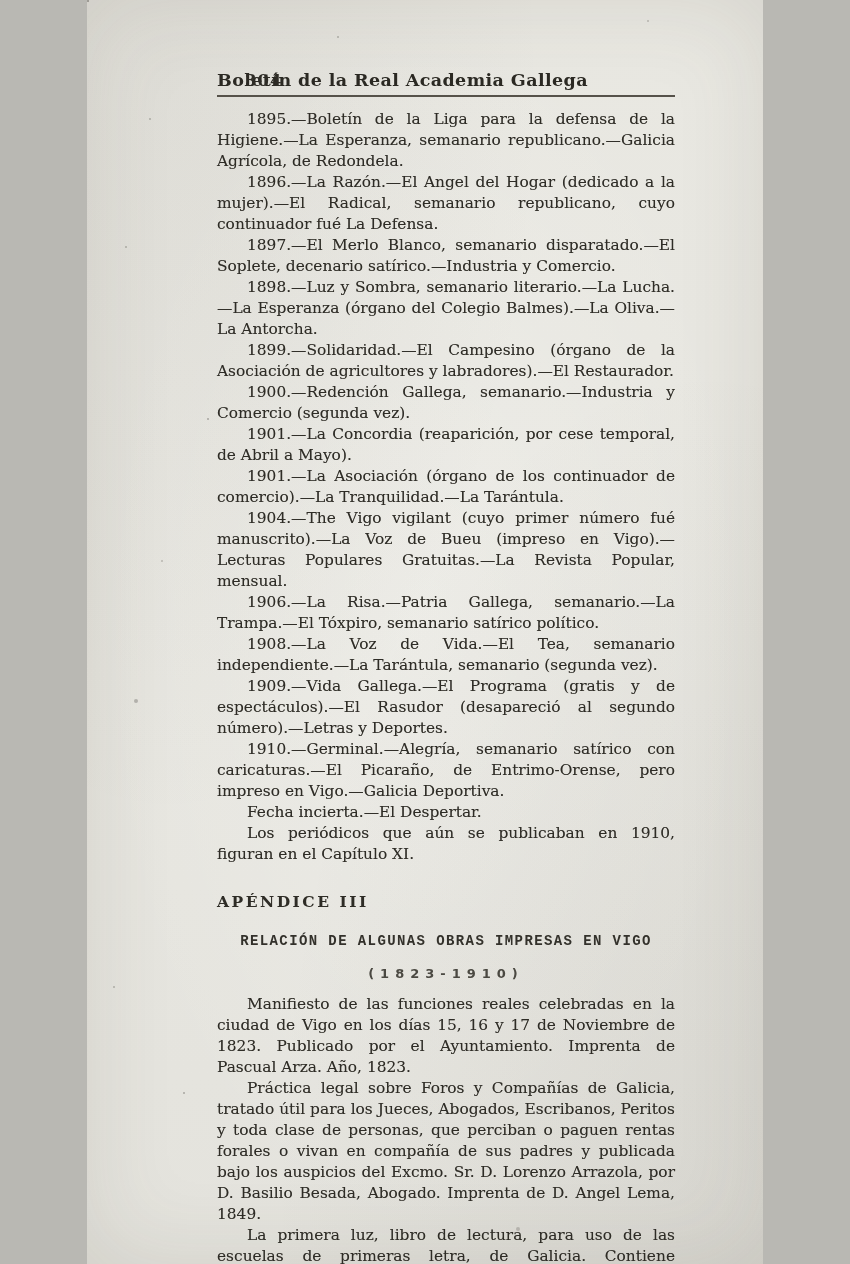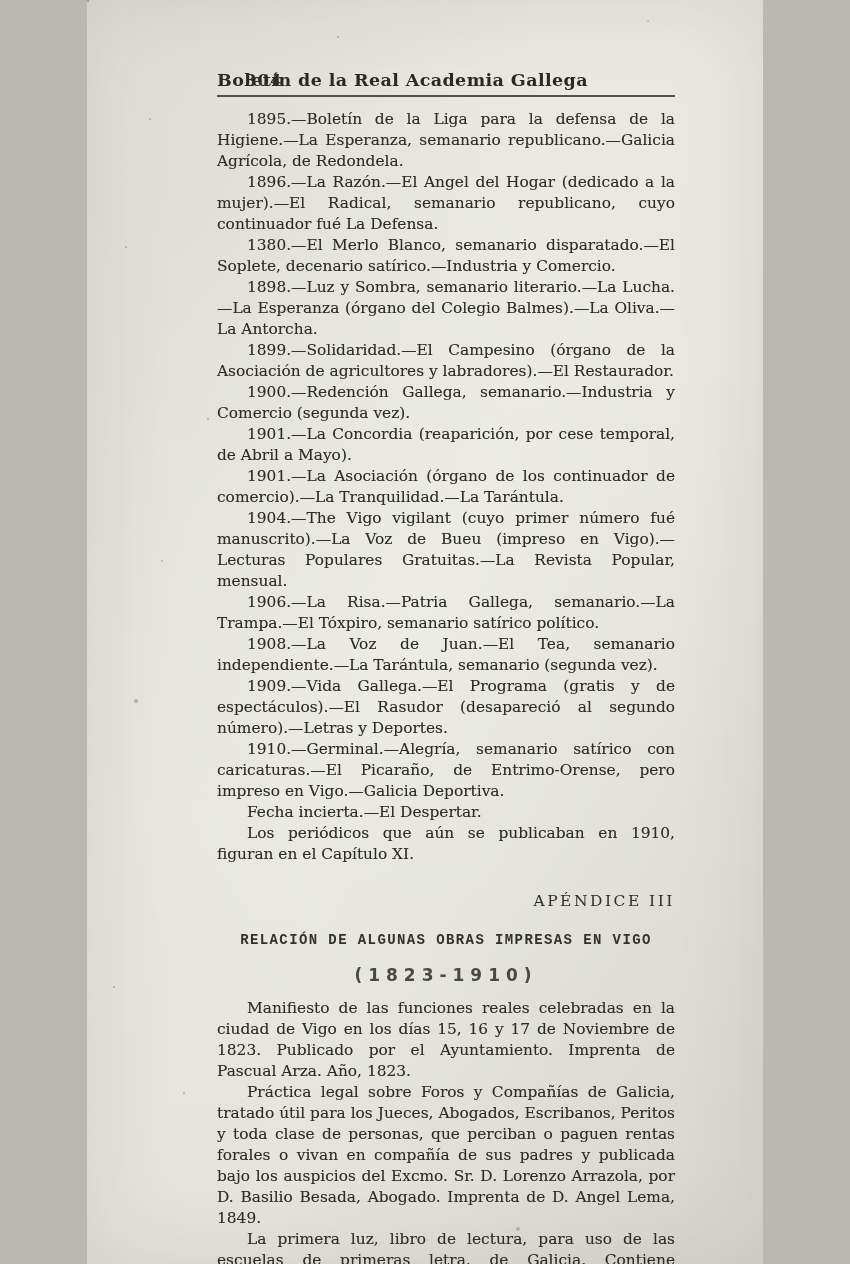--- a/index.html
+++ b/index.html
@@ -45,40 +45,40 @@
   .para {
     margin: 0;
     font-size: 15.4px;
     line-height: 21px;
     text-align: justify;
     text-indent: 30px;
     text-shadow: 0 0 0.5px rgba(40,38,32,0.35);
   }
   .it { }
   .apendice {
-    text-align: right;
+    text-align: left;
     font-size: 15.5px;
-    font-weight: 400;
+    font-weight: 700;
     letter-spacing: 2.5px;
     margin: 27px 0 0 0;
     color: #2e2c26;
   }
   .relacion {
     text-align: center;
     font-family: Liberation Mono, monospace;
     font-size: 14px;
     font-weight: 700;
     letter-spacing: 1.4px;
     margin: 22px 0 0 0;
     color: #33312b;
   }
   .range {
     text-align: center;
     font-family: "DejaVu Sans", "Liberation Sans", sans-serif;
-    font-size: 17px;
+    font-size: 13px;
     font-weight: 700;
     letter-spacing: 6px;
     margin: 17px 0 13px 0;
     color: #4b4942;
   }
   #works { margin-top: 2px; }
   .specks {
     position: absolute;
     top: 0; left: 0;
     width: 2px; height: 2px;
@@ -110,29 +110,29 @@
   <div class="content">
 
     <div class="header">
       <span class="page-num">304</span>
       <span class="header-title">Boletín de la Real Academia Gallega</span>
     </div>
 
     <div id="entries">
         <p class="para"><span class="rm">1895.—</span><span class="it">Boletín de la Liga para la defensa de la Higiene.</span><span class="rm">—</span><span class="it">La Esperanza</span><span class="rm">, semanario republicano.—</span><span class="it">Galicia Agrícola</span><span class="rm">, de Redondela.</span></p>
         <p class="para"><span class="rm">1896.—</span><span class="it">La Razón.</span><span class="rm">—</span><span class="it">El Angel del Hogar</span><span class="rm"> (dedicado a la mujer).—</span><span class="it">El Radical</span><span class="rm">, semanario republicano, cuyo continuador fué </span><span class="it">La Defensa.</span></p>
-        <p class="para"><span class="rm">1380.—</span><span class="it">El Merlo Blanco</span><span class="rm">, semanario disparatado.—</span><span class="it">El Soplete</span><span class="rm">, decenario satírico.—</span><span class="it">Industria y Comercio.</span></p>
+        <p class="para"><span class="rm">1897.—</span><span class="it">El Merlo Blanco</span><span class="rm">, semanario disparatado.—</span><span class="it">El Soplete</span><span class="rm">, decenario satírico.—</span><span class="it">Industria y Comercio.</span></p>
         <p class="para"><span class="rm">1898.—</span><span class="it">Luz y Sombra</span><span class="rm">, semanario literario.—</span><span class="it">La Lucha.</span><span class="rm">—</span><span class="it">La Esperanza</span><span class="rm"> (órgano del Colegio Balmes).—</span><span class="it">La Oliva.—La Antorcha.</span></p>
         <p class="para"><span class="rm">1899.—</span><span class="it">Solidaridad.</span><span class="rm">—</span><span class="it">El Campesino</span><span class="rm"> (órgano de la Asociación de agricultores y labradores).—</span><span class="it">El Restaurador.</span></p>
         <p class="para"><span class="rm">1900.—</span><span class="it">Redención Gallega</span><span class="rm">, semanario.—</span><span class="it">Industria y Comercio</span><span class="rm"> (segunda vez).</span></p>
         <p class="para"><span class="rm">1901.—</span><span class="it">La Concordia</span><span class="rm"> (reaparición, por cese temporal, de Abril a Mayo).</span></p>
         <p class="para"><span class="rm">1901.—</span><span class="it">La Asociación</span><span class="rm"> (órgano de los continuador de comercio).—</span><span class="it">La Tranquilidad.—La Tarántula.</span></p>
         <p class="para"><span class="rm">1904.—</span><span class="it">The Vigo vigilant</span><span class="rm"> (cuyo primer número fué manuscrito).—</span><span class="it">La Voz de Bueu</span><span class="rm"> (impreso en Vigo).—</span><span class="it">Lecturas Populares Gratuitas.—La Revista Popular</span><span class="rm">, mensual.</span></p>
         <p class="para"><span class="rm">1906.—</span><span class="it">La Risa.—Patria Gallega</span><span class="rm">, semanario.—</span><span class="it">La Trampa.—El Tóxpiro</span><span class="rm">, semanario satírico político.</span></p>
-        <p class="para"><span class="rm">1908.—</span><span class="it">La Voz de Juan.—El Tea</span><span class="rm">, semanario independiente.—</span><span class="it">La Tarántula</span><span class="rm">, semanario (segunda vez).</span></p>
+        <p class="para"><span class="rm">1908.—</span><span class="it">La Voz de Vida.—El Tea</span><span class="rm">, semanario independiente.—</span><span class="it">La Tarántula</span><span class="rm">, semanario (segunda vez).</span></p>
         <p class="para"><span class="rm">1909.—</span><span class="it">Vida Gallega.—El Programa</span><span class="rm"> (gratis y de espectáculos).—</span><span class="it">El Rasudor</span><span class="rm"> (desapareció al segundo número).—</span><span class="it">Letras y Deportes.</span></p>
         <p class="para"><span class="rm">1910.—</span><span class="it">Germinal.—Alegría</span><span class="rm">, semanario satírico con caricaturas.—</span><span class="it">El Picaraño</span><span class="rm">, de Entrimo-Orense, pero impreso en Vigo.—</span><span class="it">Galicia Deportiva.</span></p>
         <p class="para"><span class="rm">Fecha incierta.—</span><span class="it">El Despertar.</span></p>
         <p class="para"><span class="rm">Los periódicos que aún se publicaban en 1910, figuran en el Capítulo XI.</span></p>
       </div>
 
     <h2 class="apendice">APÉNDICE III</h2>
     <h3 class="relacion">RELACIÓN DE ALGUNAS OBRAS IMPRESAS EN VIGO</h3>
     <div class="range">(1823-1910)</div>
 

